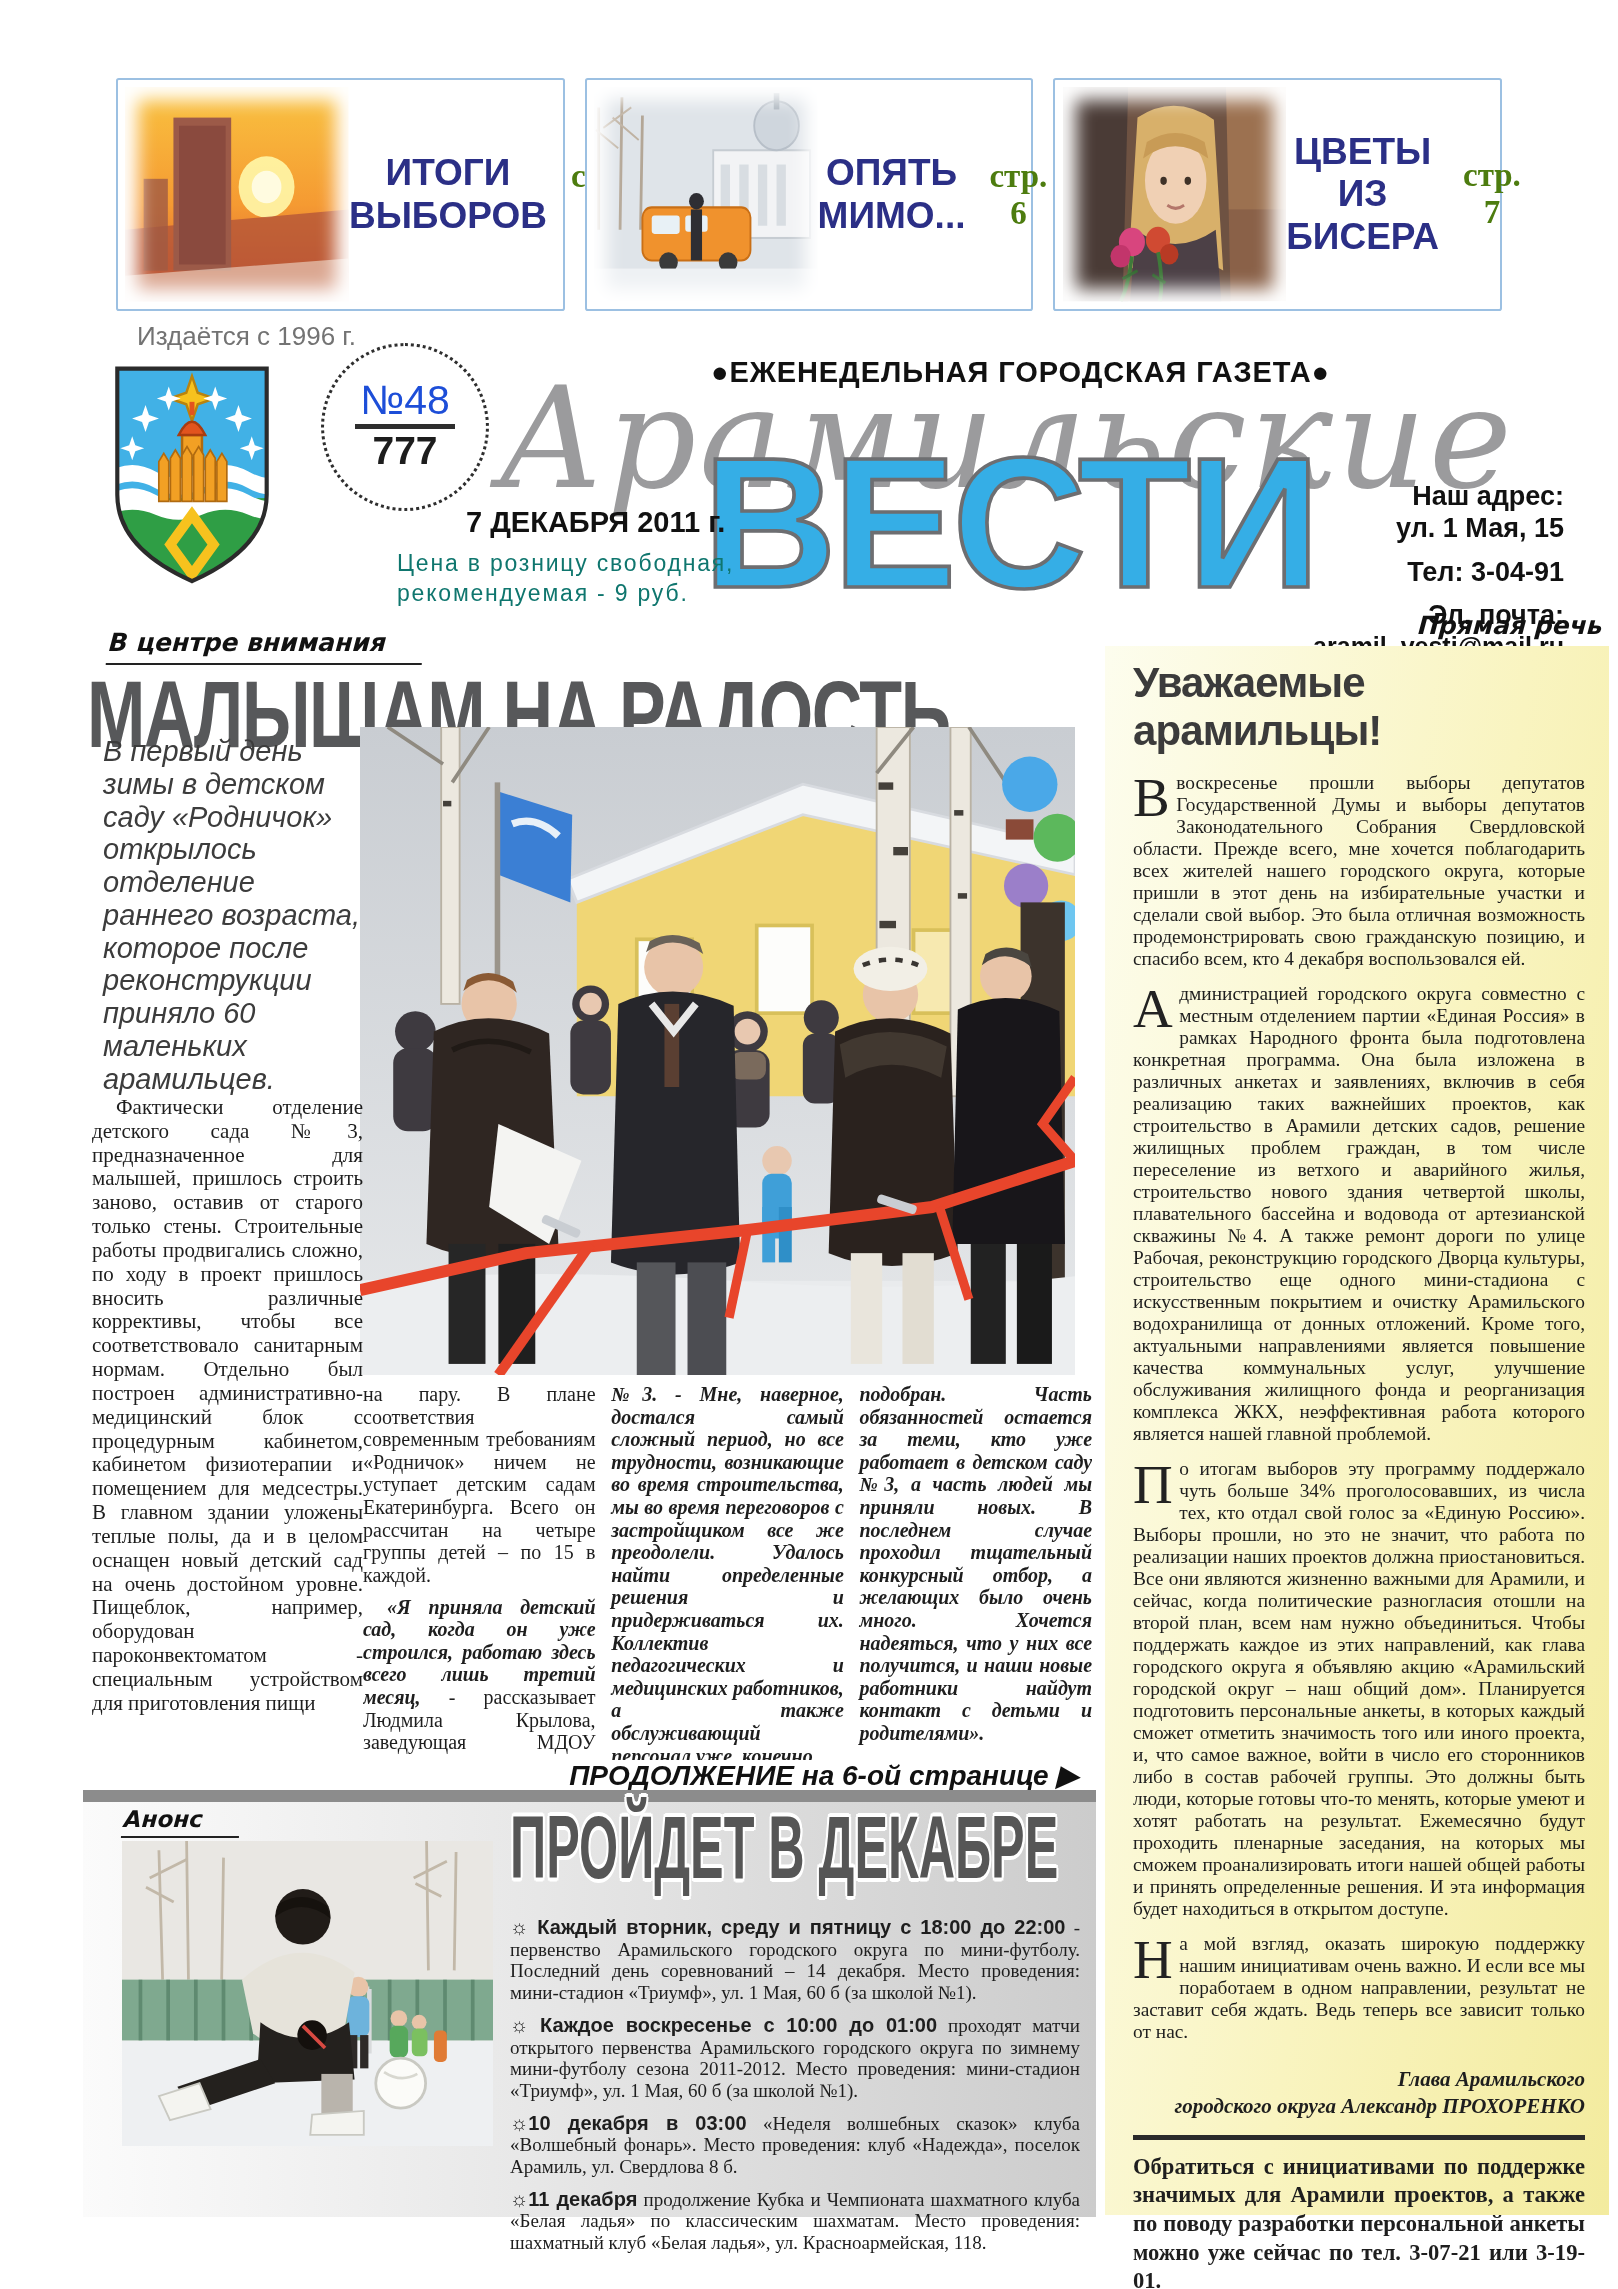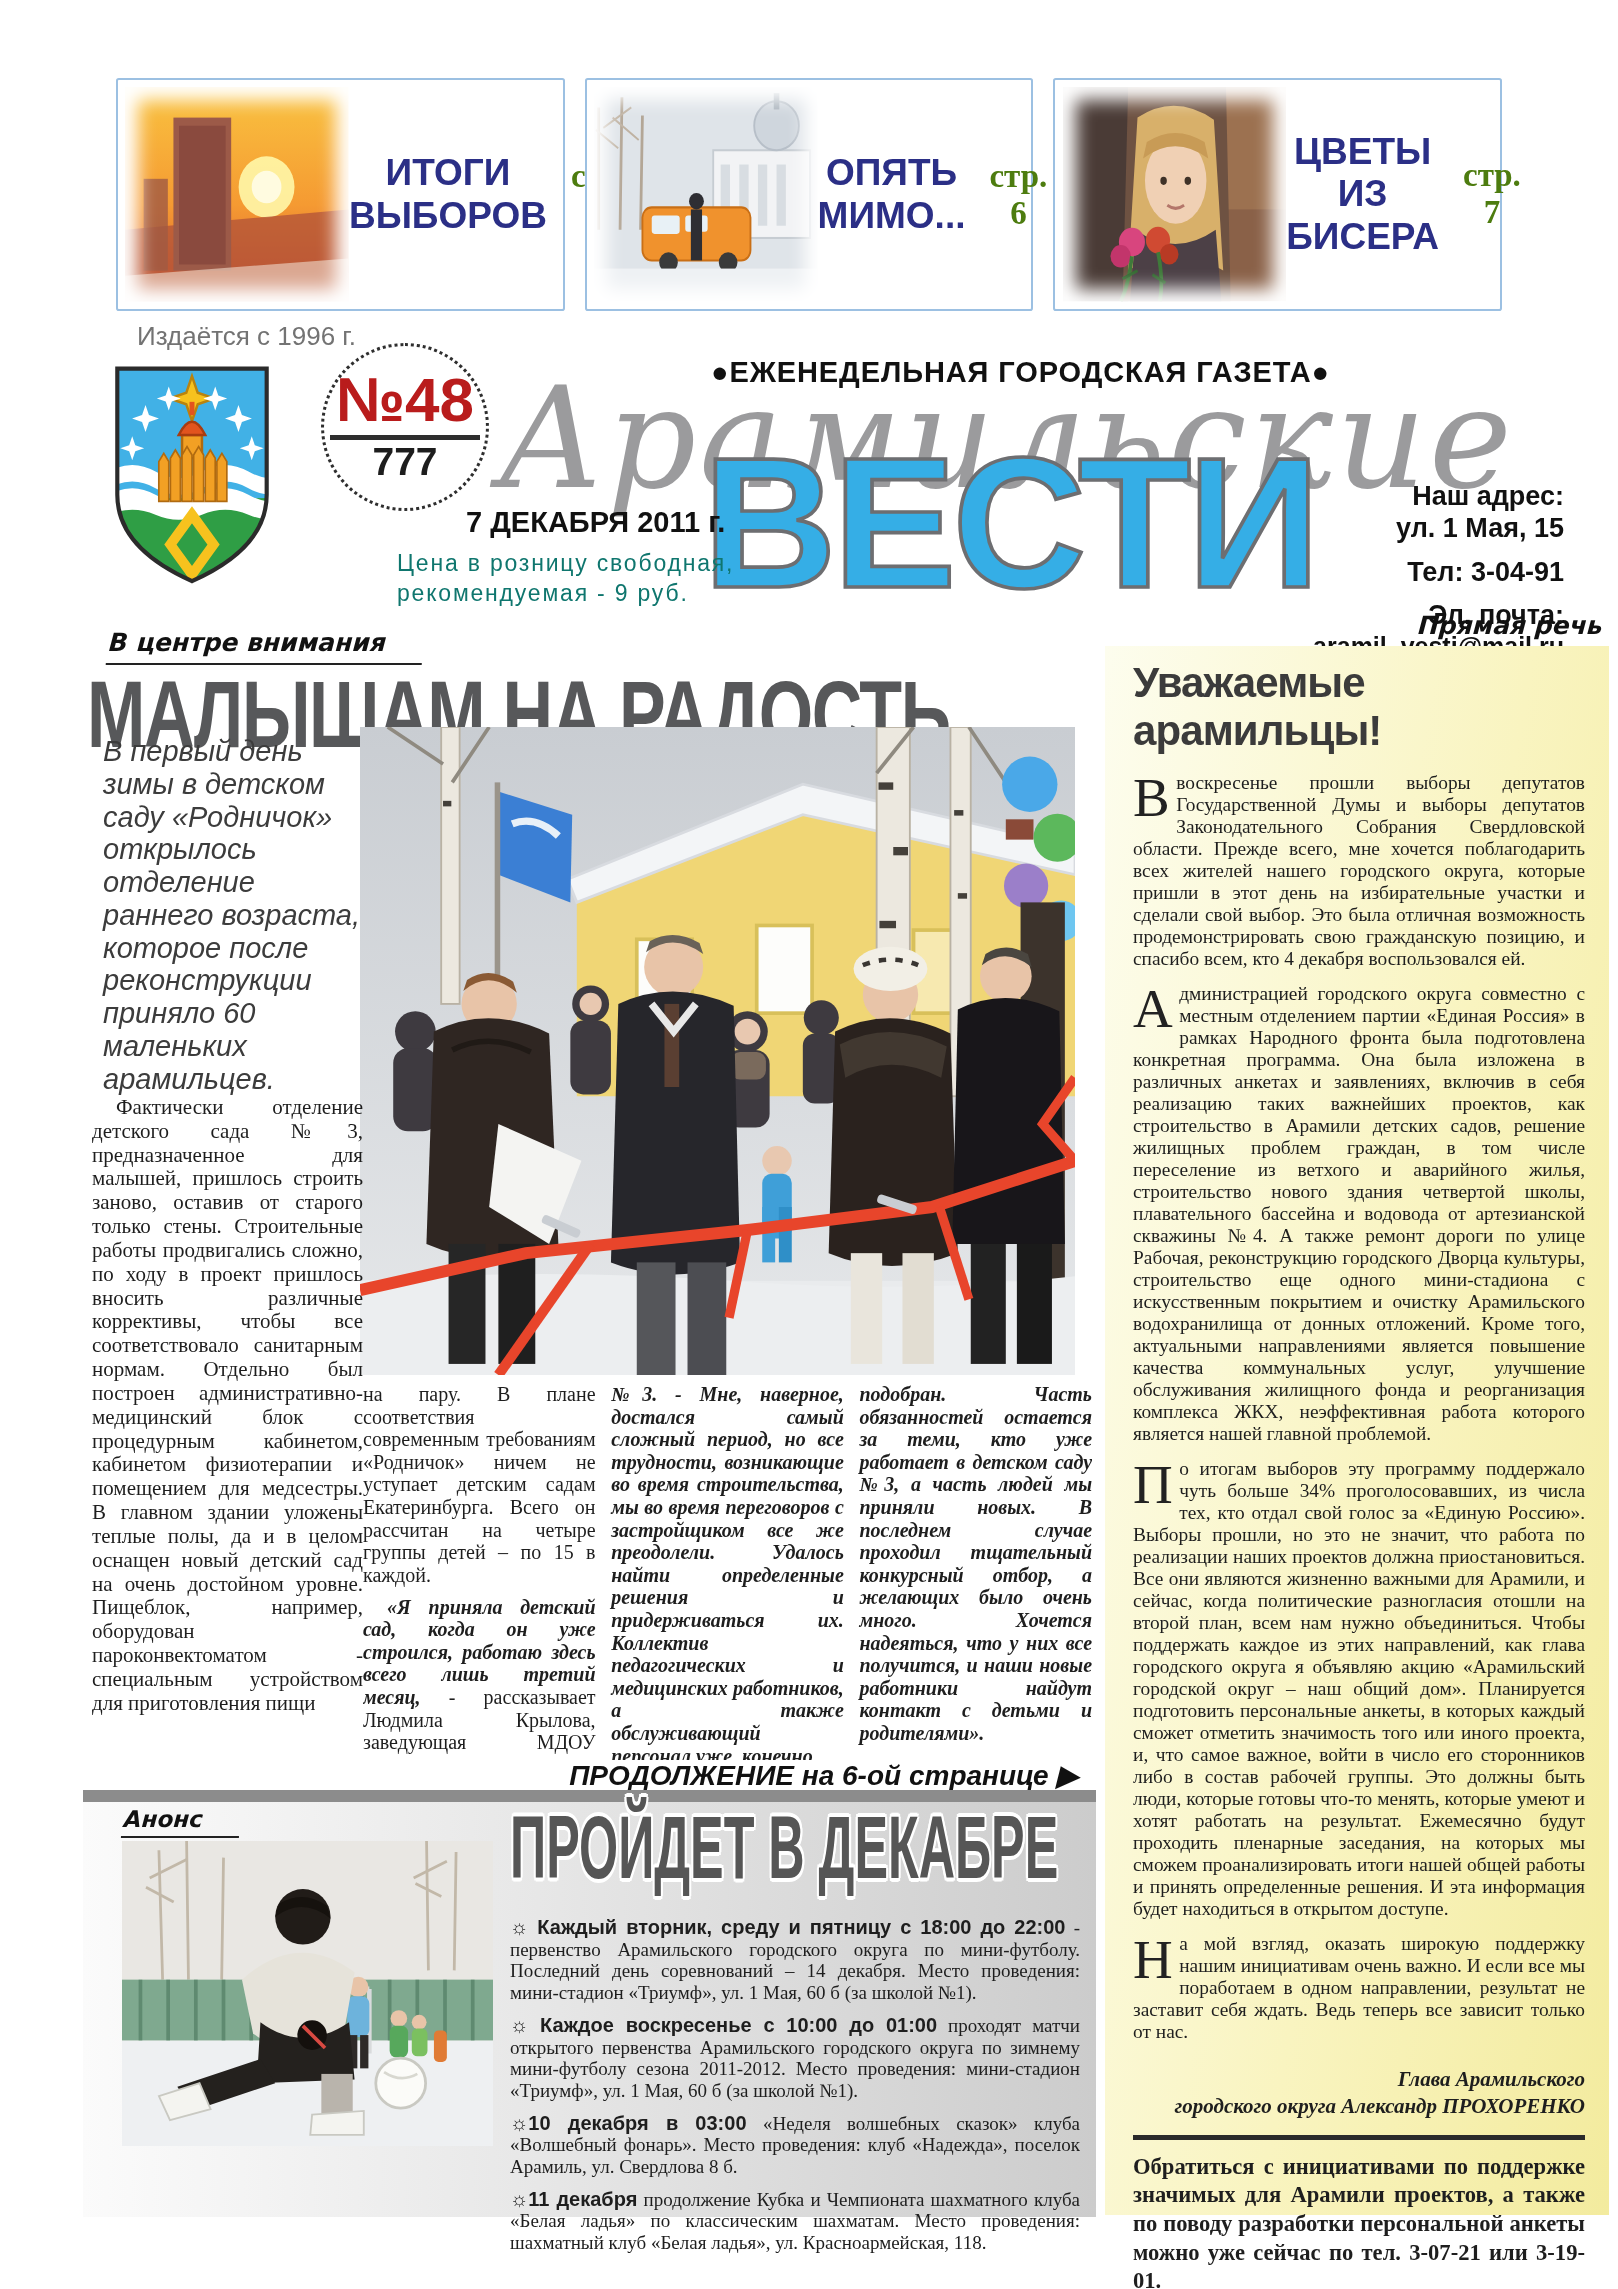--- a/index.html
+++ b/index.html
@@ -12,21 +12,21 @@
   .promo-photo svg{display:block;width:100%;height:100%;}
   .vignette::after{content:"";position:absolute;inset:0;box-shadow:inset 0 0 18.5px 13px #fff;}
   .promo-text{flex:1;text-align:center;display:flex;flex-direction:row;align-items:center;justify-content:flex-end;gap:24px;}
   .promo-title{font-family:"Liberation Sans",sans-serif;font-weight:bold;font-size:37px;line-height:1.15;color:#2b2f86;}
   .promo-page{font-family:Liberation Serif, serif;font-weight:bold;font-size:33px;color:#4d7c0f;}
   
   .since{position:absolute;left:137px;top:321px;font-family:"Liberation Sans",sans-serif;font-size:26px;color:#737373;}
   .coat{position:absolute;left:109px;top:362px;width:166px;height:251px;}
   .issue-circle{position:absolute;left:321px;top:343px;width:162px;height:162px;border:3.7px dotted #2e2e2e;border-radius:50%;
                 display:flex;flex-direction:column;align-items:center;justify-content:center;background:#fff;}
-  .issue-no{font-family:"Liberation Sans",sans-serif;font-weight:bold;font-size:62px;line-height:1;color:#b91c1c;
+  .issue-no{font-family:"Liberation Sans",sans-serif;font-weight:normal;font-size:41px;line-height:1;color:#1d4ed8;
             border-bottom:5.5px solid #2e2e2e;padding:0 5.5px 3.7px;}
   .issue-777{font-family:"Liberation Sans",sans-serif;font-weight:bold;font-size:39px;line-height:1.15;color:#1d1d1d;}
   .tagline{position:absolute;left:711px;top:356px;font-family:"Liberation Sans",sans-serif;font-weight:bold;
            font-size:29px;letter-spacing:0.9px;color:#111;}
   .title-script{position:absolute;left:498px;top:369px;font-family:"DejaVu Serif",serif;font-style:italic;
                 font-size:140px;line-height:1;color:#9b9b9d;letter-spacing:2.8px;white-space:nowrap;}
   .title-caps{position:absolute;left:703px;top:436px;font-family:"Liberation Sans",sans-serif;font-weight:bold;
               font-size:185px;line-height:0.95;color:#35aee6;-webkit-text-stroke:3.7px #6d6e71;letter-spacing:-3.7px;white-space:nowrap;}
   .date-line{position:absolute;left:466px;top:506px;font-family:"Liberation Sans",sans-serif;font-weight:bold;font-size:29px;color:#111;}
   .price{position:absolute;left:397px;top:549px;font-family:Liberation Sans, sans-serif;font-size:23px;color:#0f766e;letter-spacing:1.8px;line-height:1.3;}

